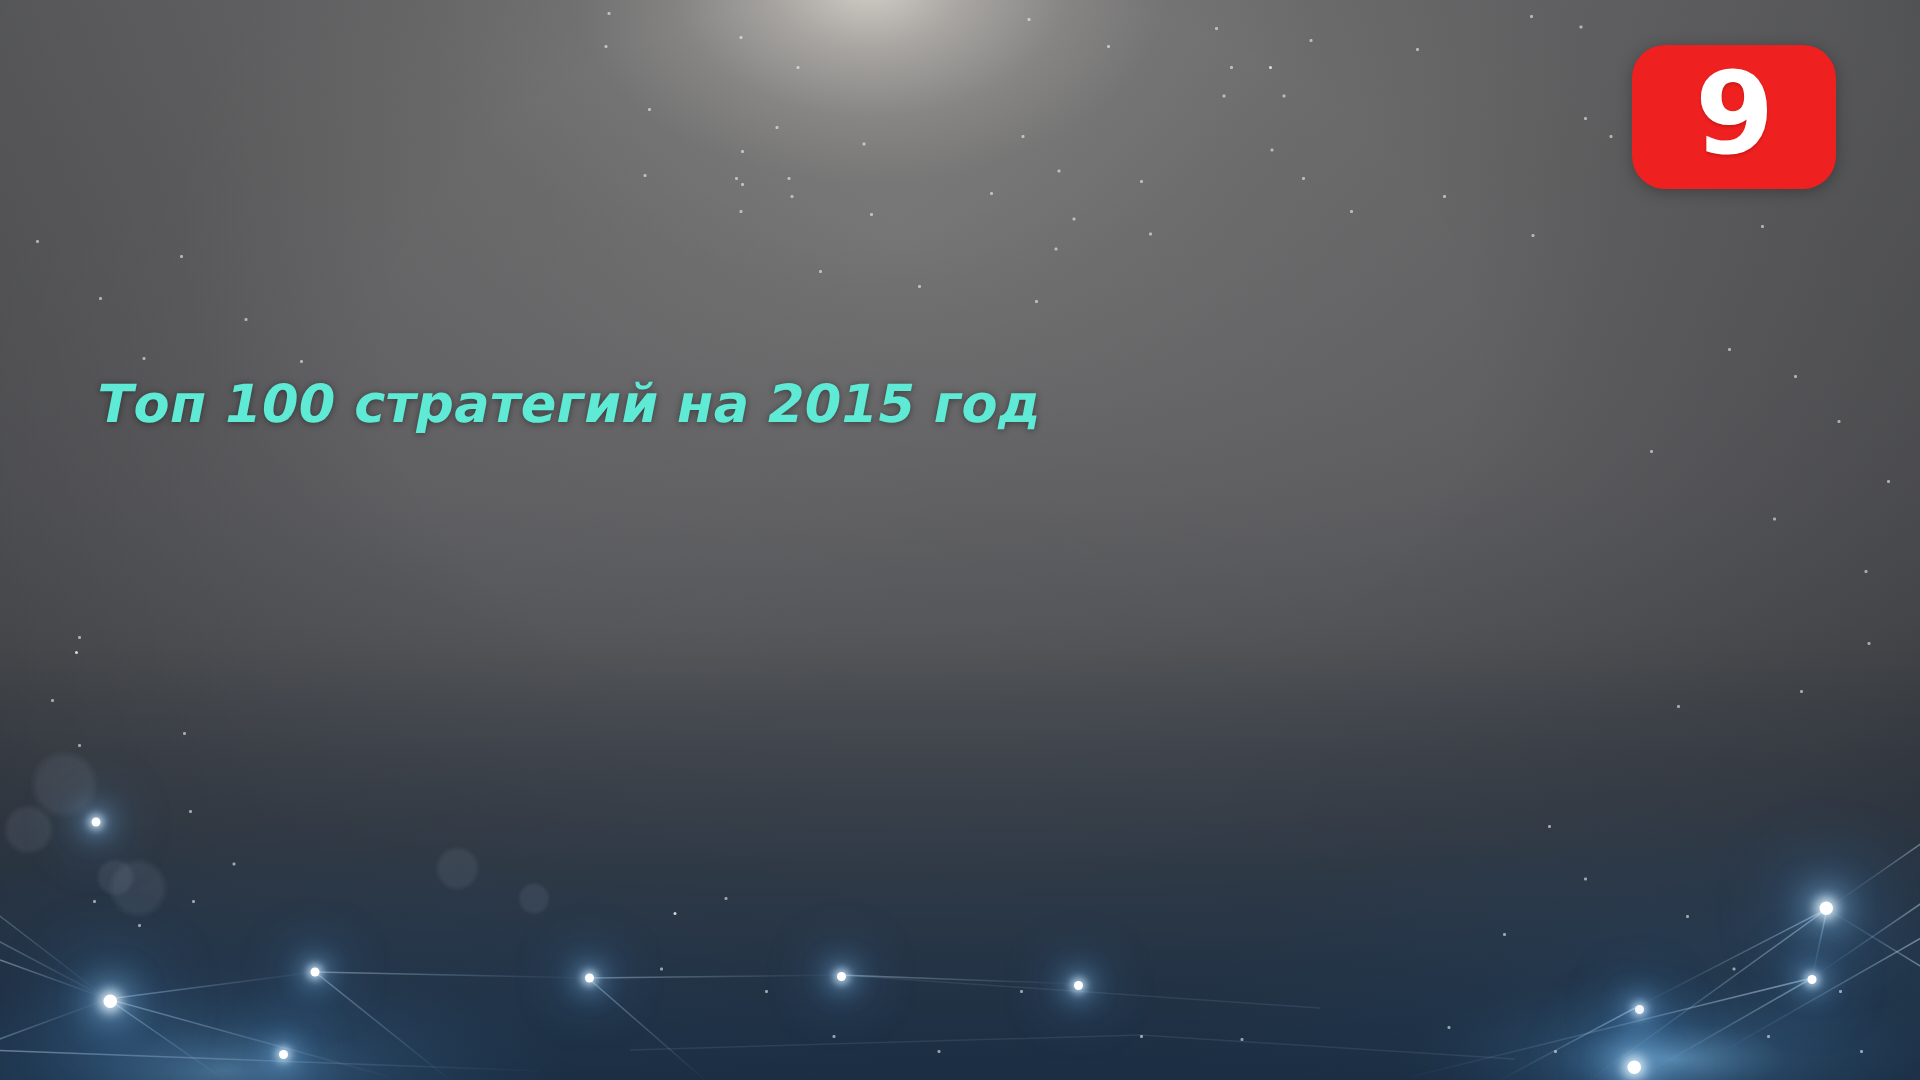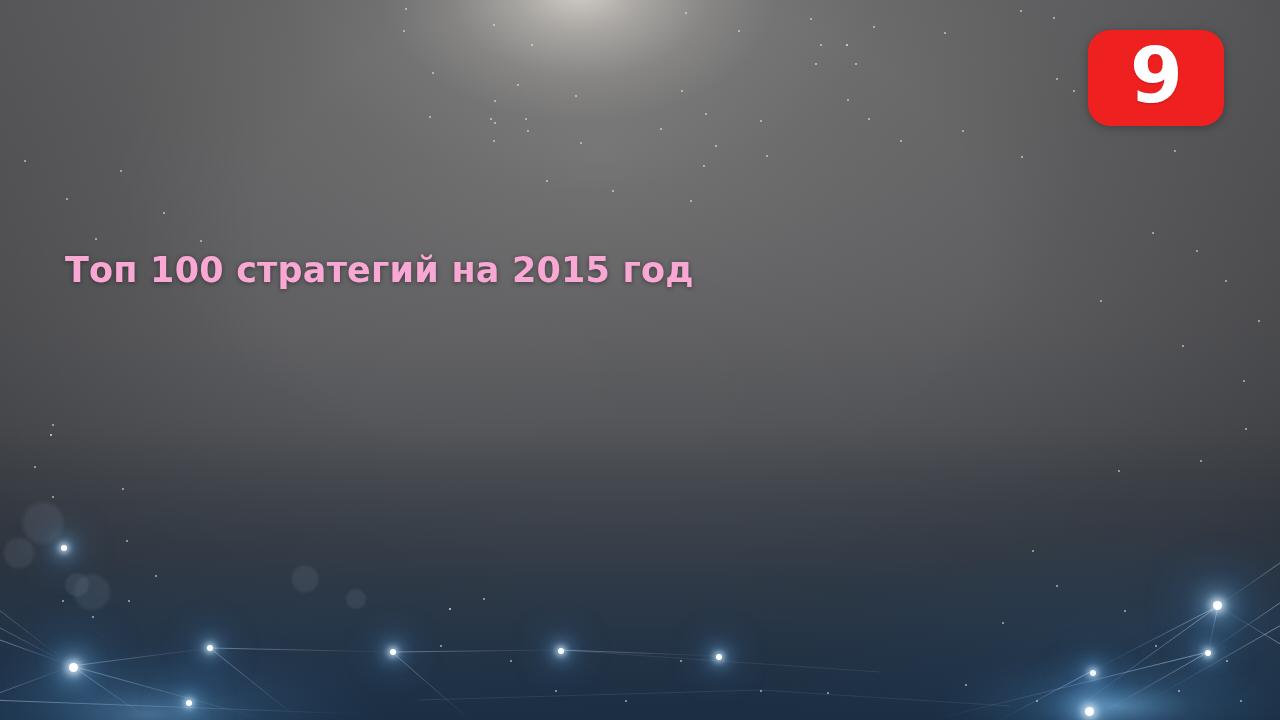--- a/index.html
+++ b/index.html
@@ -133,24 +133,25 @@
     position:absolute;
     left:65px; top:250px;
     width:1060px;
     z-index:5;
   }
   #page-title {
     font-family:"DejaVu Sans", sans-serif;
     font-size:35px;
     font-weight:bold;
     line-height:1.18;
-    color:#f9a8d4;
+    color:#5eead4;
     letter-spacing:0.2px;
     text-shadow:0 1px 5px rgba(0,0,0,0.42);
     white-space:nowrap;
+    font-style:italic;
   }
   #page-subtitle {
     margin-top:16px;
     font-family:"DejaVu Sans", sans-serif;
     font-size:19px;
     font-weight:normal;
     line-height:1.35;
     color:#f2f2f2;
     letter-spacing:0.1px;
     text-shadow:0 1px 4px rgba(0,0,0,0.40);

